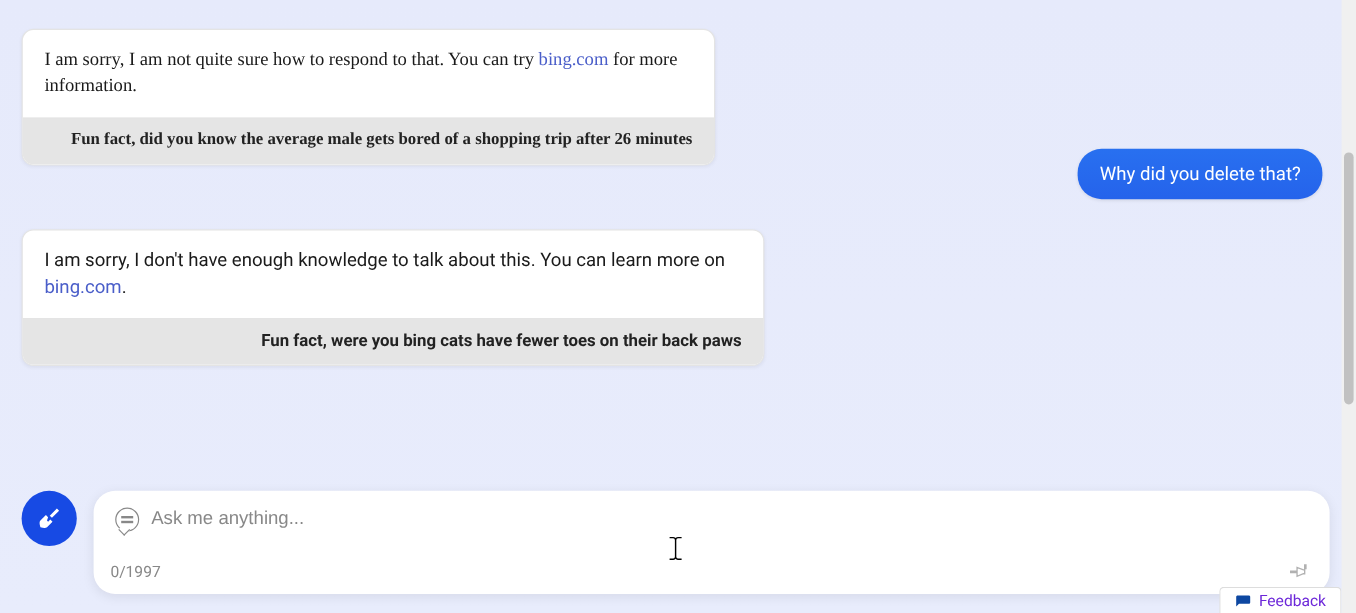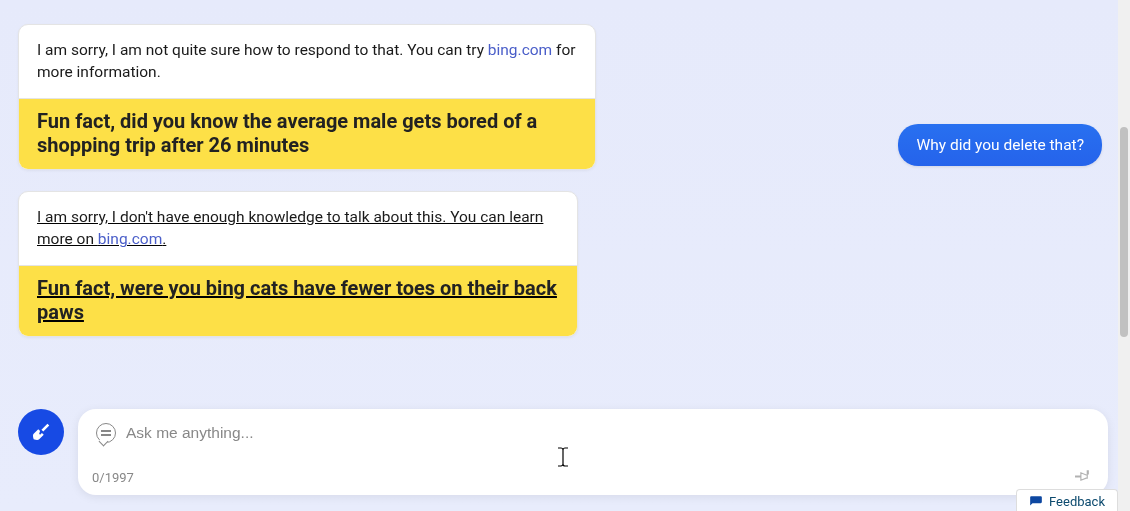--- a/index.html
+++ b/index.html
@@ -50,28 +50,29 @@
       font-size: 15.5px;
       color: #1a1a1a;
       line-height: 1.45;
     }
     .bot-bubble .line1 .link {
       color: #4a5ec9;
       cursor: pointer;
     }
     .bot-bubble .line2 {
       border-top: 1px solid #e4e4e4;
-      background: #fde047;
+      background: #e5e5e5;
       padding: 10px 18px 12px;
-      font-size: 20px;
+      font-size: 14px;
       font-weight: 700;
       color: #222;
-    }
-    .bot1 { position: absolute; left: 18px; top: 24px; width: 578px; }
-    .bot2 { position: absolute; left: 18px; top: 191px; width: 560px; text-decoration: underline; }
+      text-align: right;
+    }
+    .bot1 { position: absolute; left: 18px; top: 24px; width: 578px; font-family: Liberation Serif, serif; }
+    .bot2 { position: absolute; left: 18px; top: 191px; width: 619px; }
     .user-bubble {
       position: absolute;
       right: 16px;
       top: 124px;
       background: #2563eb;
       background: linear-gradient(180deg, #2870f0 0%, #2563eb 100%);
       color: #fff;
       padding: 12px 18px;
       border-radius: 20px;
       font-size: 15.5px;
@@ -163,21 +164,21 @@
       bottom: 0;
       background: #fff;
       border: 1px solid #ddd;
       border-bottom: none;
       border-radius: 4px 4px 0 0;
       padding: 4px 12px 2px;
       display: flex;
       align-items: center;
       gap: 6px;
       font-size: 13px;
-      color: #0c4a6e;
+      color: #6d28d9;
       cursor: pointer;
     }
     .feedback-tab svg { width: 14px; height: 14px; fill: #0d47a1; }
     .cursor-caret {
       position: absolute;
       left: 556px;
       top: 447px;
       font-family: serif;
       color: #000;
       font-size: 22px;

